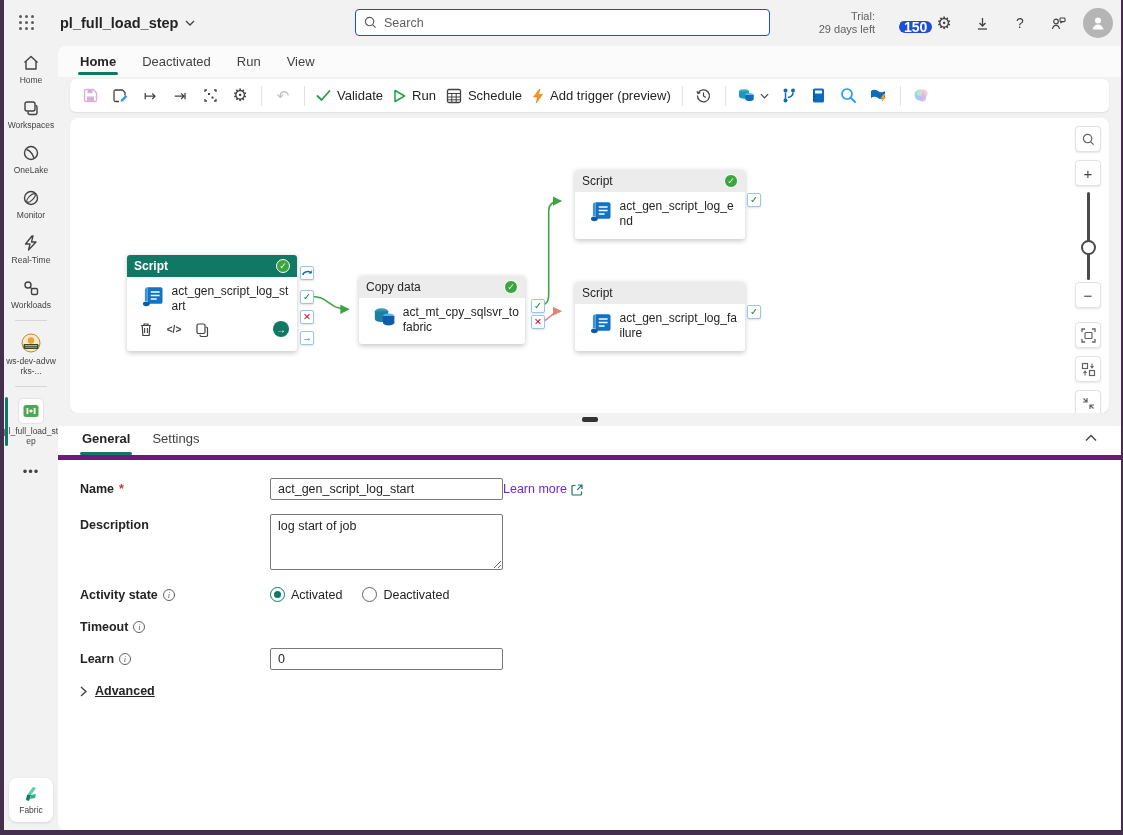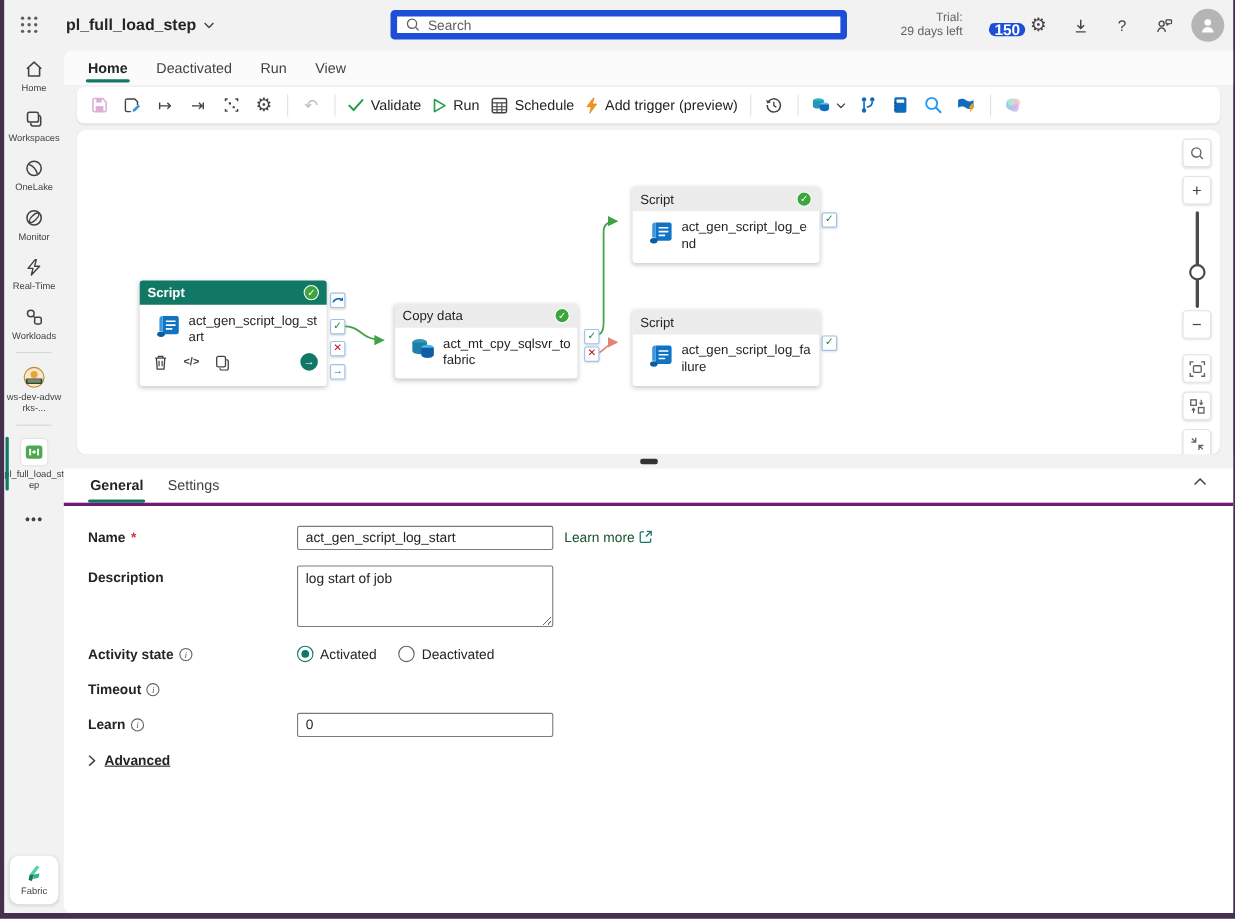--- a/index.html
+++ b/index.html
@@ -7,21 +7,21 @@
   body { font-family:"Liberation Sans","DejaVu Sans",sans-serif; font-size:13px; color:#242424; background:#44304e; }
   .window { position:absolute; left:0; top:0; width:1123px; height:835px; background:#44304e; }
   .chrome { position:absolute; left:4px; top:0; right:2px; bottom:5px; background:#f2f2f2; }
 
   
   .topbar { position:absolute; left:0; top:0; right:0; height:46px; background:#f2f2f2; display:flex; align-items:center; }
   .waffle { width:34px; height:34px; margin-left:6px; display:grid; grid-template-columns:repeat(3,4px); grid-template-rows:repeat(3,4px); gap:2px; place-content:center; cursor:pointer; }
   .waffle i { width:3px; height:3px; background:#5c5c5c; border-radius:50%; }
   .doc-title { margin-left:16px; font-weight:bold; font-size:14.5px; display:flex; align-items:center; gap:7px; cursor:pointer; }
   .doc-title .chev { font-size:10px; color:#424242; }
-  .searchbox { position:absolute; left:351px; top:9px; width:415px; height:27px; background:#fff; border:6px solid #1d4ed8; border-radius:4px; display:flex; align-items:center; padding:0 8px; gap:7px; }
+  .searchbox { position:absolute; left:351px; top:9px; width:415px; height:27px; background:#fff; border:1px solid #1d4ed8; border-radius:4px; display:flex; align-items:center; padding:0 8px; gap:7px; }
   .searchbox input { border:none; outline:none; flex:1; font-size:12.5px; color:#424242; background:transparent; font-family:inherit; }
   .searchbox input::placeholder { color:#616161; }
   .top-right { position:absolute; right:8px; top:0; height:46px; display:flex; align-items:center; gap:4px; }
   .trial { font-size:11px; color:#616161; line-height:13px; text-align:right; margin-right:10px; }
   .tbtn { width:34px; height:34px; display:flex; align-items:center; justify-content:center; border-radius:4px; cursor:pointer; position:relative; color:#424242; }
   .badge-pill { position:absolute; top:15px; left:10px; background:#1d4ed8; color:#fff; font-size:14px; font-weight:bold; padding:1px 5px; border-radius:8px; line-height:10px; }
   .avatar { width:30px; height:30px; border-radius:50%; background:#b5b5b5; display:flex; align-items:center; justify-content:center; margin-left:4px; cursor:pointer; }
 
   
   .sidebar { position:absolute; left:0; top:46px; width:54px; bottom:0; background:#f2f2f2; display:flex; flex-direction:column; align-items:center; }
@@ -73,33 +73,33 @@
   .zbtn { width:26px; height:26px; background:#fff; border:1px solid #e3e3e3; border-radius:4px; box-shadow:0 1px 2px rgba(0,0,0,.1); display:flex; align-items:center; justify-content:center; font-size:15px; color:#424242; cursor:pointer; margin-bottom:8px; }
   .slider { position:relative; width:26px; height:88px; margin:-2px 0 2px; display:flex; justify-content:center; }
   .slider .track { width:3px; height:100%; background:#4a4a4a; border-radius:2px; }
   .slider .thumb { position:absolute; top:48px; width:15px; height:15px; background:#fff; border:2px solid #4a4a4a; border-radius:50%; cursor:pointer; }
   .zgap { height:6px; }
 
   
   .gapbar { position:absolute; left:0; right:0; top:367px; height:13px; background:#f2f2f2; }
   .drag-handle { position:absolute; left:50%; top:371px; width:16px; height:5px; margin-left:-8px; background:#333; border-radius:2px; cursor:row-resize; }
   .panel { position:absolute; left:0; right:0; top:380px; bottom:0; background:#fff; border-bottom-left-radius:8px; }
-  .panel-tabs { height:34px; display:flex; align-items:flex-end; padding-left:22px; gap:18px; border-bottom:3px solid #701a75; position:relative; }
+  .panel-tabs { height:34px; display:flex; align-items:flex-end; padding-left:22px; gap:18px; border-bottom:5px solid #701a75; position:relative; }
   .ptab { font-size:13px; color:#424242; padding:6px 2px 9px; position:relative; cursor:pointer; }
   .ptab.active { font-weight:bold; color:#242424; }
   .ptab.active::after { content:""; position:absolute; left:0; right:0; bottom:0; height:3px; border-radius:2px; background:#117865; }
   .panel-collapse { position:absolute; right:24px; top:8px; cursor:pointer; color:#424242; }
   .form { padding:18px 0 0 22px; }
   .frow { display:flex; margin-bottom:14px; align-items:flex-start; }
   .flabel { width:190px; font-size:12.5px; font-weight:bold; color:#242424; padding-top:4px; display:flex; align-items:center; gap:5px; }
   .req { color:#d13438; }
   .info-i { width:12px; height:12px; border:1px solid #616161; border-radius:50%; font-size:8.5px; font-weight:normal; color:#616161; display:inline-flex; align-items:center; justify-content:center; font-style:italic; font-family:"Liberation Serif",serif; }
   .finput { width:233px; height:22px; border:1px solid #7a7a7a; border-radius:2px; font-size:12.5px; padding:0 7px; font-family:inherit; color:#242424; background:#fff; outline:none; }
   .ftext { width:233px; height:56px; border:1px solid #7a7a7a; border-radius:2px; font-size:12.5px; padding:4px 7px; font-family:inherit; color:#242424; resize:both; outline:none; }
-  .learn { margin-left:10px; padding-top:4px; color:#14532d; font-size:12.5px; display:flex; align-items:flex-start; gap:4px; cursor:pointer; }
+  .learn { padding-top:4px; color:#6d28d9; font-size:12.5px; display:flex; align-items:flex-end; gap:4px; cursor:pointer; }
   .radios { display:flex; gap:20px; padding-top:3px; }
   .radio { display:flex; align-items:center; gap:6px; font-size:12.5px; cursor:pointer; }
   .rdot { width:15px; height:15px; border:1px solid #616161; border-radius:50%; position:relative; background:#fff; }
   .radio.sel .rdot { border-color:#117865; }
   .radio.sel .rdot::after { content:""; position:absolute; left:3px; top:3px; width:7px; height:7px; border-radius:50%; background:#117865; }
   .advanced { display:flex; align-items:center; gap:8px; font-size:12.5px; font-weight:bold; margin-top:4px; cursor:pointer;text-decoration:underline; }
 
   svg { display:block; }
 </style>
 </head>

